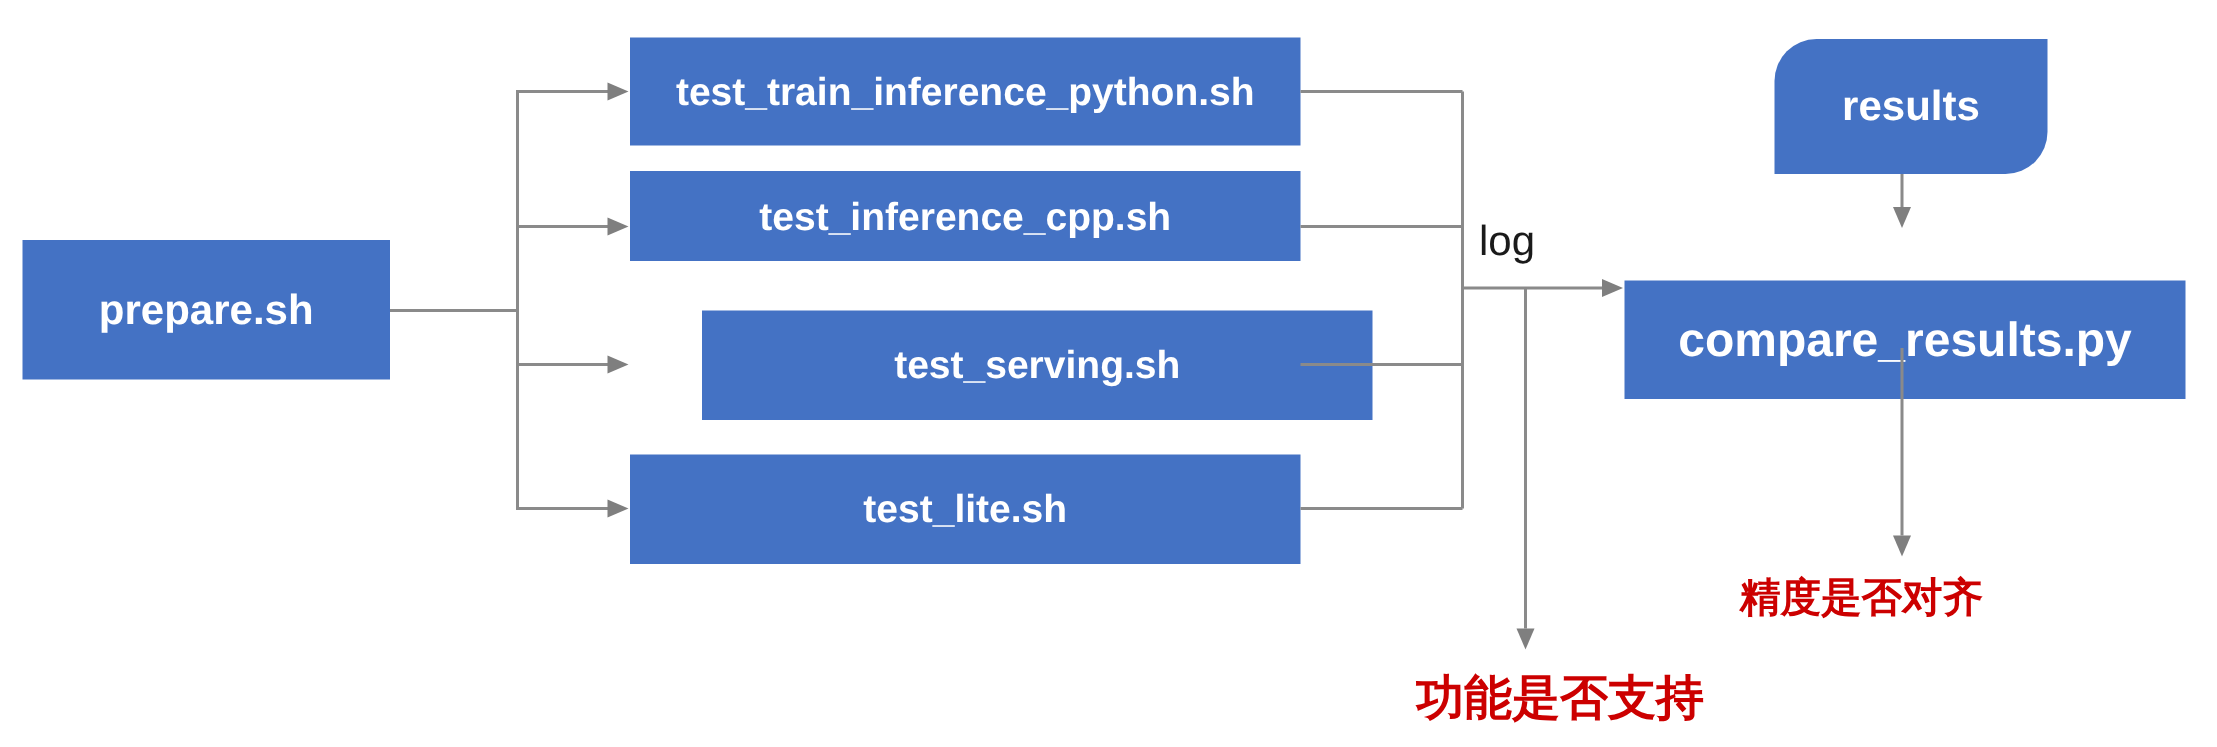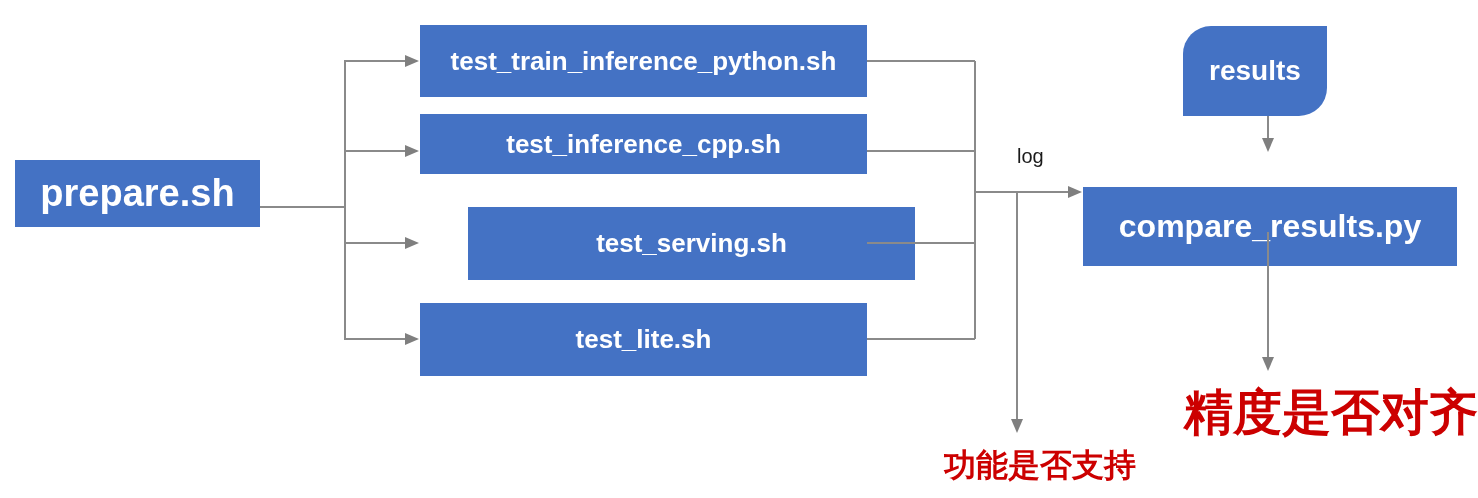--- a/index.html
+++ b/index.html
@@ -21,27 +21,27 @@
     position: absolute;
     background: #4472C4;
     color: #ffffff;
     font-weight: bold;
     display: flex;
     align-items: center;
     justify-content: center;
     text-align: center;
     white-space: nowrap;
   }
-  .node.prepare        { left: 15px;   top: 160px; width: 245px; height: 67px; font-size: 38px; }
+  .node.prepare        { left: 15px;   top: 160px; width: 245px; height: 93px; font-size: 28px; }
   .node.test           { left: 420px;  width: 447px; font-size: 26px; }
   .node.test.t1        { top: 25px;  height: 72px; }
   .node.test.t2        { top: 114px; height: 60px; }
   .node.test.t3        { top: 207px; height: 73px; margin-left: 48px; }
   .node.test.t4        { top: 303px; height: 73px; text-align: right; }
-  .node.results        { left: 1183px; top: 26px;  width: 144px; height: 90px; font-size: 28px;
+  .node.results        { left: 1183px; top: 26px;  width: 182px; height: 90px; font-size: 28px;
                          border-radius: 28px 0 28px 0; }
   .node.compare        { left: 1083px; top: 153px; width: 374px; height: 79px; font-size: 32px; margin-top: 34px; }
 
   .line {
     position: absolute;
     background: #8a8a8a;
   }
   .arrow-right {
     position: absolute;
     width: 0; height: 0;
@@ -52,33 +52,32 @@
   .arrow-down {
     position: absolute;
     width: 0; height: 0;
     border-left: 6px solid transparent;
     border-right: 6px solid transparent;
     border-top: 14px solid #7f7f7f;
   }
   .log-label {
     position: absolute;
     left: 986px; top: 145px;
-    font-size: 20px;
+    font-size: 28px;
     color: #1a1a1a;
     white-space: nowrap;
-    margin-left: 31px;
   }
   .red-note {
     position: absolute;
     color: #CC0000;
     font-weight: bold;
     white-space: nowrap;
   }
   .red-note.func { left: 916px;  top: 444px; font-size: 32px; margin-left: 28px; }
-  .red-note.prec { left: 1160px; top: 380px; font-size: 49px; margin-left: 24px; }
+  .red-note.prec { left: 1160px; top: 380px; font-size: 27px; }
 </style>
 </head>
 <body>
 
 <div class="canvas">
 
   <div class="node prepare">prepare.sh</div>
 
   <div class="node test t1">test_train_inference_python.sh</div>
   <div class="node test t2">test_inference_cpp.sh</div>

